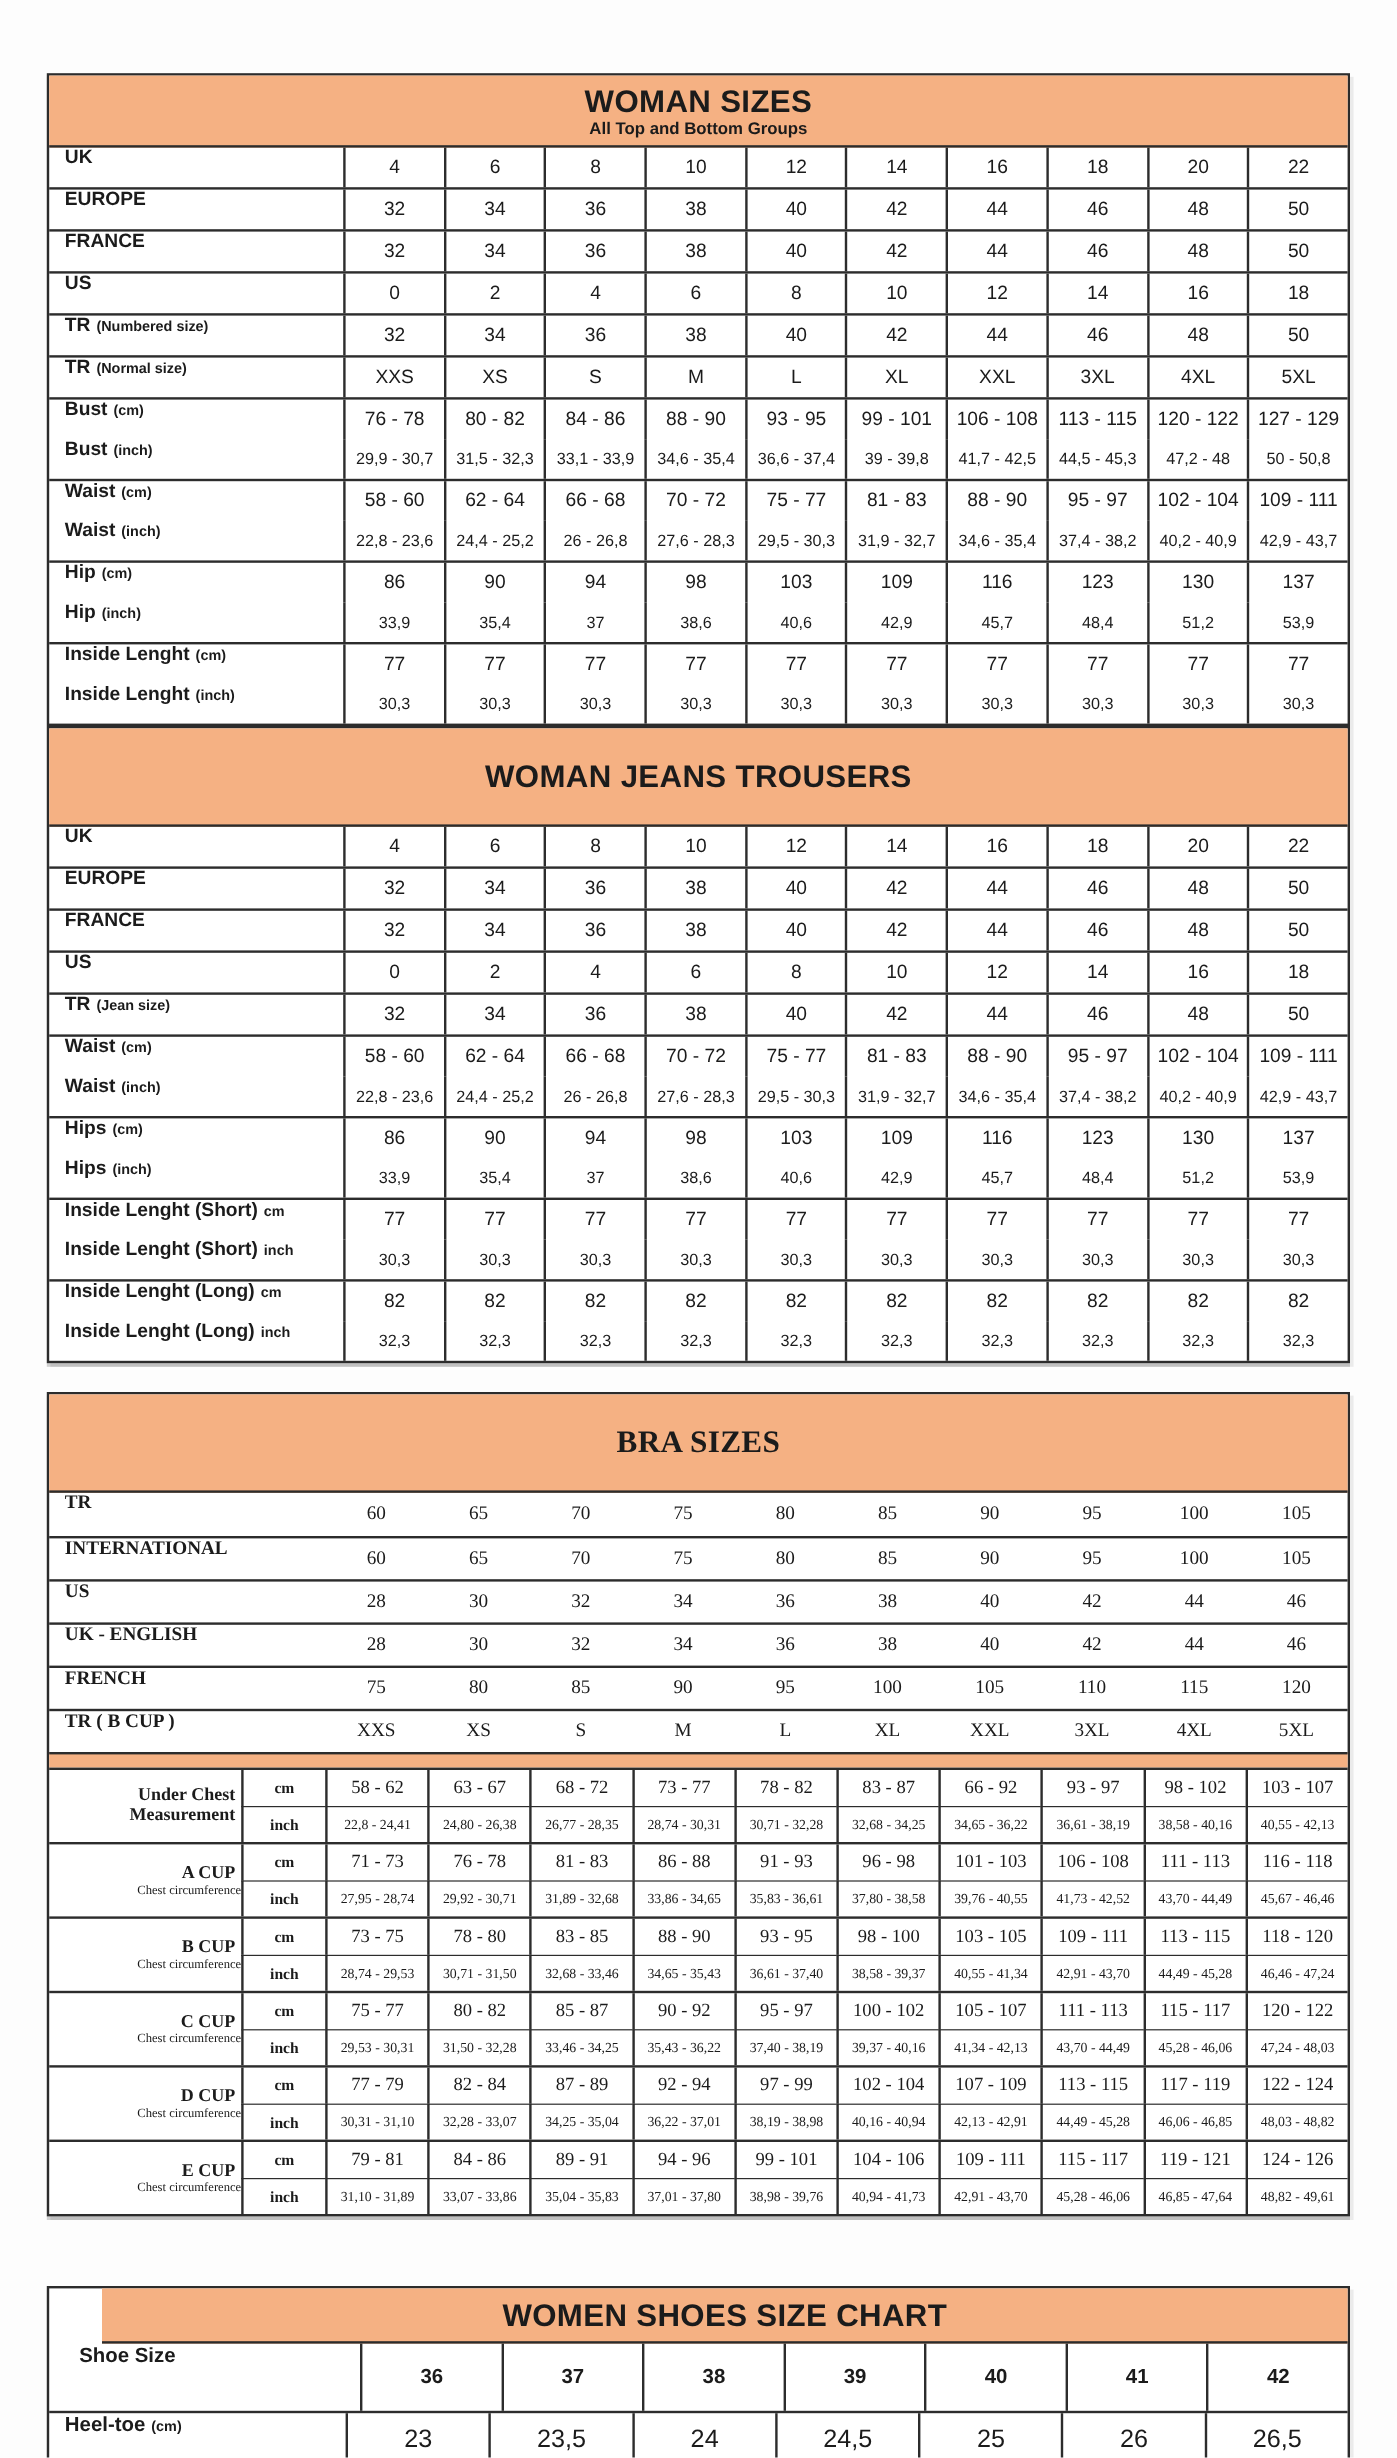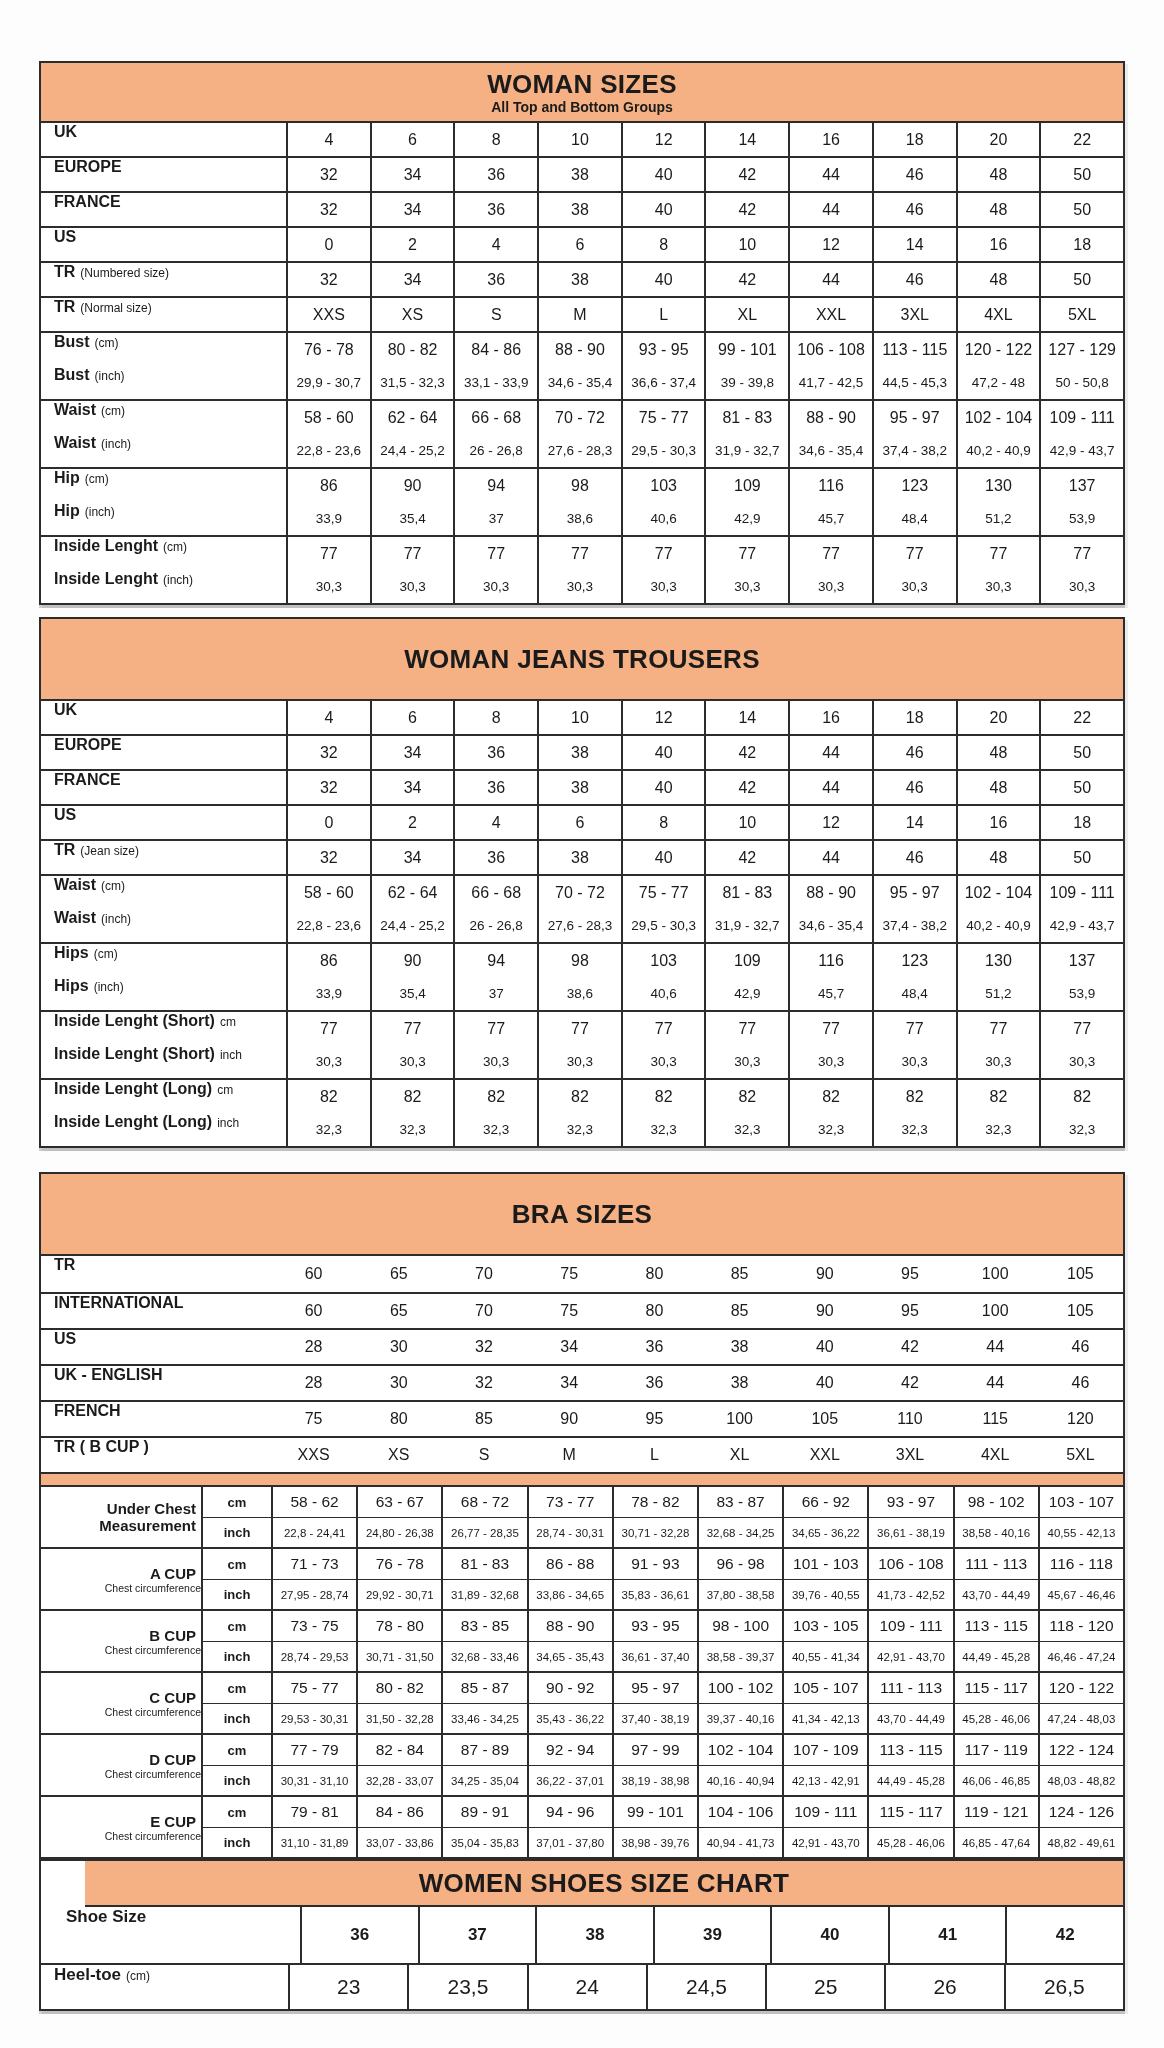--- a/index.html
+++ b/index.html
@@ -11,37 +11,37 @@
   html,body{margin:0;padding:0;}
   body{
     width:1164px;height:2048px;background:#fdfdfd;color:var(--text);
     font-family:"Liberation Sans",sans-serif;overflow:hidden;
   }
   .sheet{padding:61px 39px 0 39px;}
   .tbl{
     width:1086px;background:#fff;border:2.5px solid var(--border);
     box-shadow:0 3px 0 rgba(0,0,0,.18),3px 3px 0 rgba(0,0,0,.07);
   }
-  .mb-sm{margin-bottom:12px;}
+  .mb-sm{}
   .mb-md{margin-bottom:24px;}
-  .mb-lg{}
+  .mb-lg{margin-bottom:58px;font-family:Liberation Serif, serif;}
   .tbl-title{
     background:var(--accent);text-align:center;
     border-bottom:2.5px solid var(--border);padding:6px 0 5px 0;
   }
   .tbl-title h2{margin:0;font-size:26px;line-height:30px;font-weight:bold;letter-spacing:.3px;}
   .tbl-title .sub{font-size:14px;line-height:17px;font-weight:bold;}
   .tbl-title.slim{padding:25px 0;}
   .tbl-title.shoe{padding:7px 0;margin-left:44px;}
   .tbl-body>*+*{border-top:2.5px solid var(--border);text-align:right;}
   
   .cell{display:flex;align-items:center;justify-content:center;min-width:0;}
   .label{justify-content:flex-start;padding-left:13px;align-items:baseline;gap:5px;}
   .label .main{font-weight:bold;font-size:16px;white-space:nowrap;}
-  .label .note{font-weight:normal;font-size:12px;white-space:nowrap;}
+  .label .note{font-weight:bold;font-size:12px;white-space:nowrap;}
   
   .size-row{display:grid;grid-template-columns:245px repeat(10,1fr);min-height:33px;}
   .size-row .value{border-left:2px solid var(--border);font-size:16px;}
   .size-row.small .value{font-size:13.5px;}
   
   .bra-row{display:grid;grid-template-columns:230px repeat(10,1fr);min-height:36px;}
   .bra-row .label{font-weight:bold;font-size:16px;}
   .bra-row .value{font-size:16px;}
   .bra-sep{height:13px;background:var(--accent);}
   

